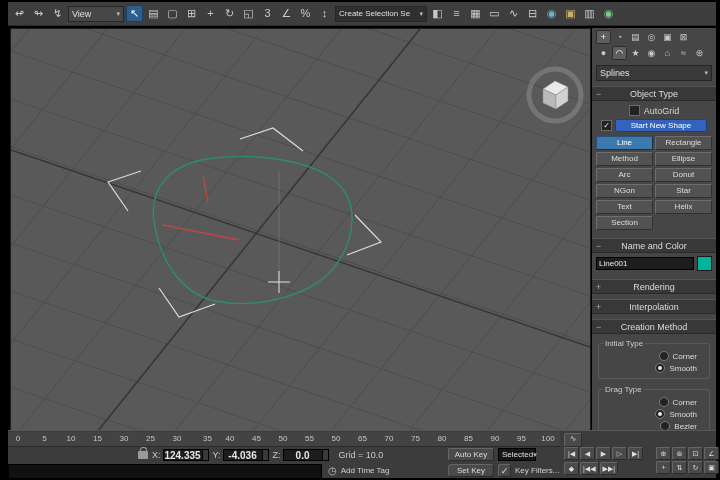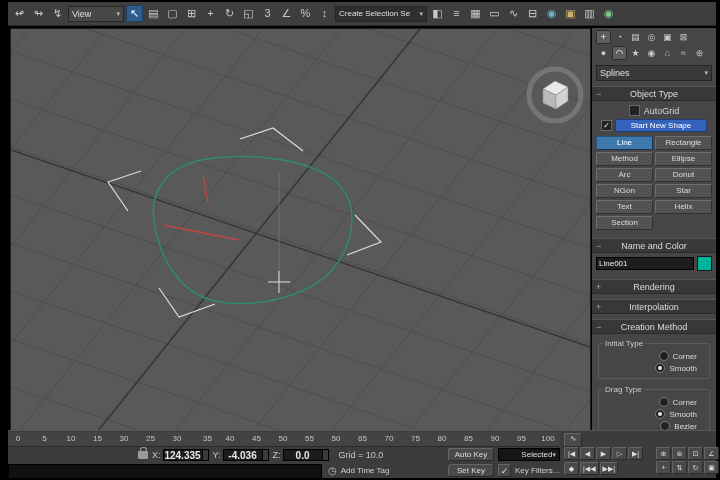--- a/index.html
+++ b/index.html
@@ -73,22 +73,22 @@
   .lock::before{content:"";position:absolute;left:2px;top:-4px;width:5px;height:4px;border:1px solid #9a9a9a;border-bottom:none;border-radius:3px 3px 0 0;}
   .coord{display:flex;align-items:center;gap:2px;}
   .coord-label{font-size:9px;color:#c9c9c9;}
   .coord-input{width:46px;height:12px;background:#1c1c1c;border:1px solid #000;color:#e6e6e6;font-size:10px;
                display:flex;align-items:center;justify-content:center;position:relative;padding-right:6px;box-sizing:border-box;cursor:text;font-weight:bold;}
   .spin{position:absolute;right:0;top:0;bottom:0;width:5px;background:#3a3a3a;border-left:1px solid #000;}
   .grid-label{margin-left:6px;white-space:nowrap;}
 
   .autokey{position:absolute;left:440px;top:17px;width:46px;height:13px;background:#4a4a4a;border:1px solid;
            border-color:#666 #2b2b2b #2b2b2b #666;color:#ddd;font-size:8px;border-radius:2px;padding:0;font-family:inherit;cursor:pointer;}
-  .selected-dd{position:absolute;left:490px;top:17px;width:62px;height:13px;background:#161616;border:1px solid #000;
-               color:#e0e0e0;font-size:8px;display:flex;align-items:center;justify-content:flex-end;padding:0 3px;box-sizing:border-box;cursor:pointer;}
+  .selected-dd{position:absolute;left:490px;top:17px;width:38px;height:13px;background:#161616;border:1px solid #000;
+               color:#e0e0e0;font-size:8px;display:flex;align-items:center;justify-content:space-between;padding:0 3px;box-sizing:border-box;cursor:pointer;}
   .setkey{position:absolute;left:440px;top:33px;width:46px;height:13px;background:#4a4a4a;border:1px solid;
           border-color:#666 #2b2b2b #2b2b2b #666;color:#ddd;font-size:8px;border-radius:4px;padding:0;font-family:inherit;cursor:pointer;}
   .keycheck{position:absolute;left:490px;top:33px;width:13px;height:13px;background:#4a4a4a;border:1px solid;
             border-color:#666 #2b2b2b #2b2b2b #666;color:#cfe8cf;font-size:9px;line-height:12px;text-align:center;border-radius:2px;cursor:pointer;box-sizing:border-box;}
   .keyfilters{position:absolute;left:507px;top:35px;font-size:8px;color:#d0d0d0;cursor:pointer;white-space:nowrap;}
 
   .pb{position:absolute;left:556px;top:16px;}
   .pbrow{display:flex;gap:1px;margin-bottom:2px;}
   .mbtn{min-width:15px;height:13px;background:#4a4a4a;border:1px solid;border-color:#666 #2b2b2b #2b2b2b #666;
         color:#ddd;font-size:7px;line-height:11px;text-align:center;border-radius:2px;padding:0 2px;box-sizing:border-box;cursor:pointer;}

